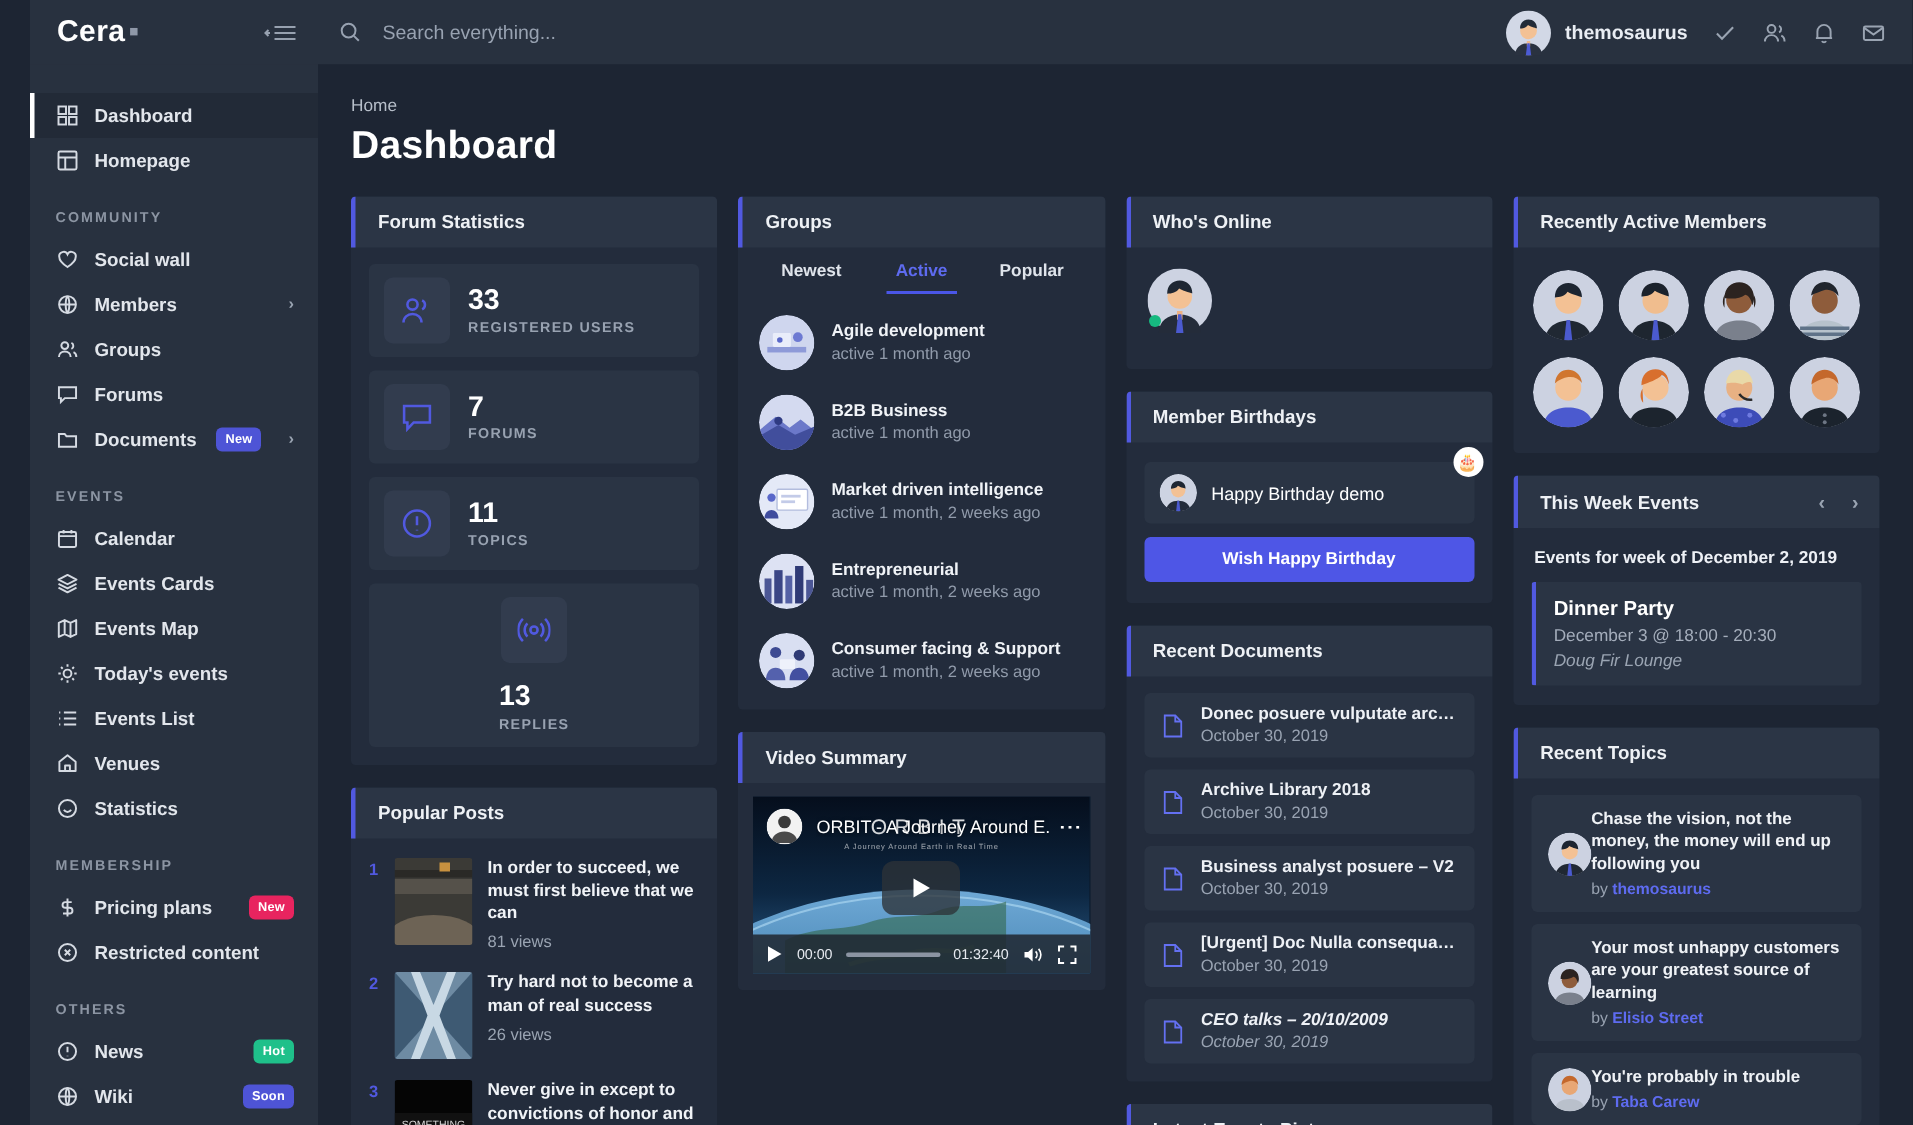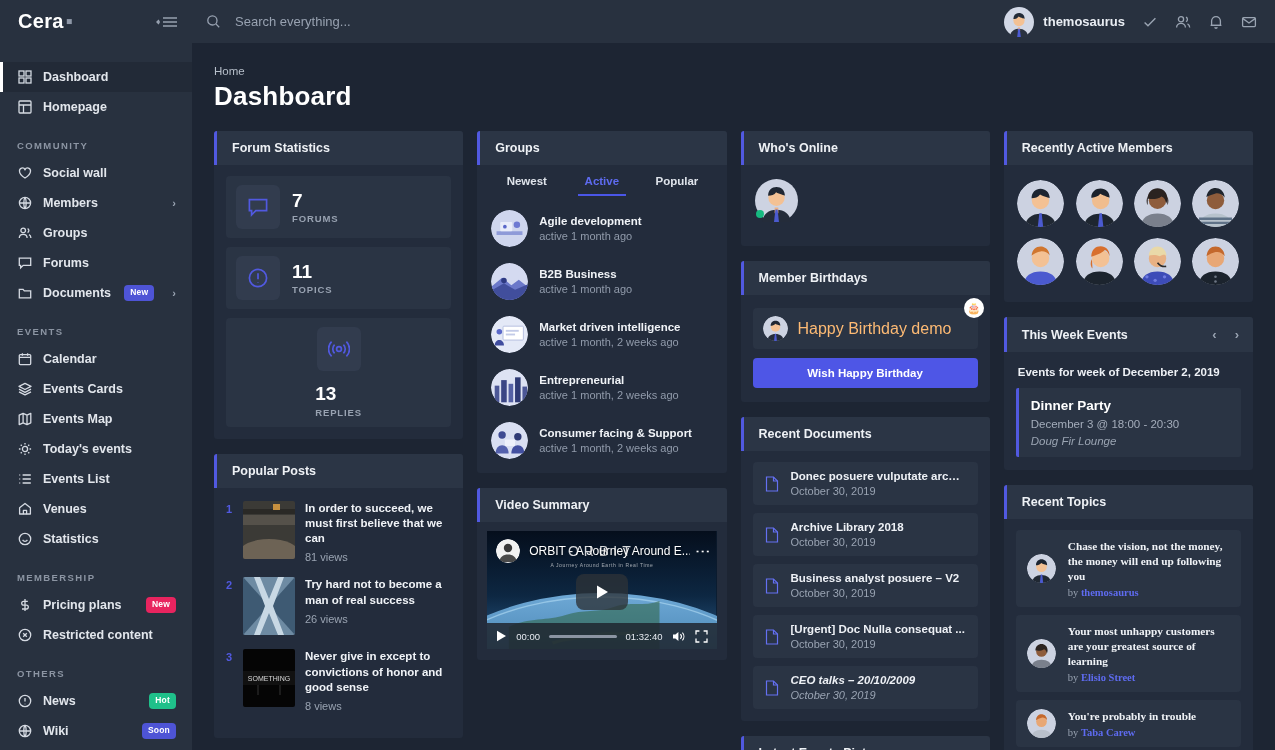--- a/index.html
+++ b/index.html
@@ -3,21 +3,21 @@
 <meta charset="utf-8">
 <style>
   * { box-sizing: border-box; margin: 0; padding: 0; }
   html, body {
     width: 1275px; height: 750px;
     background: #1d2533;
     font-family: "Liberation Sans", sans-serif;
     color: #e8ebf0;
     overflow: hidden;
   }
-  .app { display: flex; width: 1275px; height: 750px; }
+  .app { display: flex; width: 1275px; height: 750px; padding-left: 20px; }
 
   
   .sidebar {
     width: 192px; min-width: 192px; height: 750px;
     background: #28313f;
     display: flex; flex-direction: column;
     overflow: hidden;
   }
   .brand {
     height: 43px; display: flex; align-items: center;
@@ -144,21 +144,21 @@
   
   .wo-av { width: 43px; height: 43px; border-radius: 50%; position: relative; overflow: visible; margin: 6px 2px 10px;}
   .wo-dot { position:absolute; left: 1px; bottom: 4px; width: 8px; height: 8px; border-radius: 50%; background: #16b980; }
 
   
   .bd-row {
     display:flex; align-items:center; gap:10px; background: #2a3444;
     border-radius: 4px; padding: 8px 10px; position: relative;
   }
   .bd-av { width: 25px; height:25px; border-radius:50%; overflow:hidden; flex:0 0 25px;}
-  .bd-txt { font-size: 16px; color: #fdba74; }
+  .bd-txt { font-size: 12px; color: #ffffff; }
   .bd-cake {
     position:absolute; right: -6px; top: -10px; width: 20px; height: 20px; border-radius: 50%;
     background: #fff; display:flex; align-items:center; justify-content:center; font-size: 11px;
   }
   .bd-btn {
     margin-top: 9px; width: 100%; background: #4e56e6; color: #fff; border: none;
     padding: 9px 0; border-radius: 4px; font-size: 11.5px; font-weight: 700;
     font-family: Liberation Sans, sans-serif; cursor: pointer;
   }
 
@@ -175,21 +175,21 @@
 
   
   .ev-nav { display:flex; gap: 18px; color:#9aa4b2; font-size: 13px; }
   .ev-head { font-size: 11.5px; font-weight:700; color:#eef1f6; padding: 3px 2px 10px;}
   .ev-card { background: #2a3444; border-left: 3px solid #5159e0; border-radius: 2px; padding: 10px 12px; }
   .ev-title { font-size: 13.5px; font-weight: bold; color:#fff; }
   .ev-when { font-size: 11.5px; color:#a4adbb; margin-top: 5px;}
   .ev-where { font-size: 11.5px; color:#9aa4b2; font-style: italic; margin-top: 5px;}
 
   
-  .rt-row { display:flex; gap:12px; align-items:center; background:#2a3444; border-radius:4px; padding: 9px 11px; margin-bottom: 8px; font-family: Liberation Serif, serif;}
+  .rt-row { display:flex; gap:0; align-items:center; background:#2a3444; border-radius:4px; padding: 9px 11px; margin-bottom: 8px;}
   .rt-av { width: 29px; height: 29px; border-radius:50%; overflow:hidden; flex:0 0 29px;}
   .rt-title { font-size: 11.3px; font-weight: 700; color:#eff2f6; line-height: 1.33;}
   .rt-by { font-size: 10.5px; color:#98a2b1; margin-top: 3px;}
   .rt-by b { color: #5e6bf0; font-weight: 700;}
   svg { display: block; }
 </style>
 </head>
 <body>
 
 <div class="app">
@@ -457,20 +457,33 @@
       <div class="crumb">Home</div>
       <div class="page-title">Dashboard</div>
 
       <div class="cols">
 
         <div class="col">
           <section class="card">
             <div class="card-head">Forum Statistics</div>
             <div class="card-body">
 
+              <div class="stat-row">
+                <span class="stat-ico">
+                  <svg width="22" height="22" viewBox="0 0 22 22" fill="none" stroke="currentColor" stroke-width="1.7">
+                      <circle cx="8" cy="7" r="3.4"></circle>
+                      <path d="M2 19c0-3.4 2.6-5.7 6-5.7s6 2.3 6 5.7"></path>
+                      <path d="M14.4 4.2a3.3 3.3 0 010 6"></path>
+                    </svg>
+                </span>
+                <div>
+                  <div class="stat-num">33</div>
+                  <div class="stat-lbl">REGISTERED USERS</div>
+                </div>
+              </div>
 
               <div class="stat-row">
                 <span class="stat-ico">
                   <svg width="22" height="22" viewBox="0 0 22 22" fill="none" stroke="currentColor" stroke-width="1.7">
                       <path d="M2.4 3.6h17.2v11H8.8L4.6 19v-4.4H2.4z"></path>
                     </svg>
                 </span>
                 <div>
                   <div class="stat-num">7</div>
                   <div class="stat-lbl">FORUMS</div>

